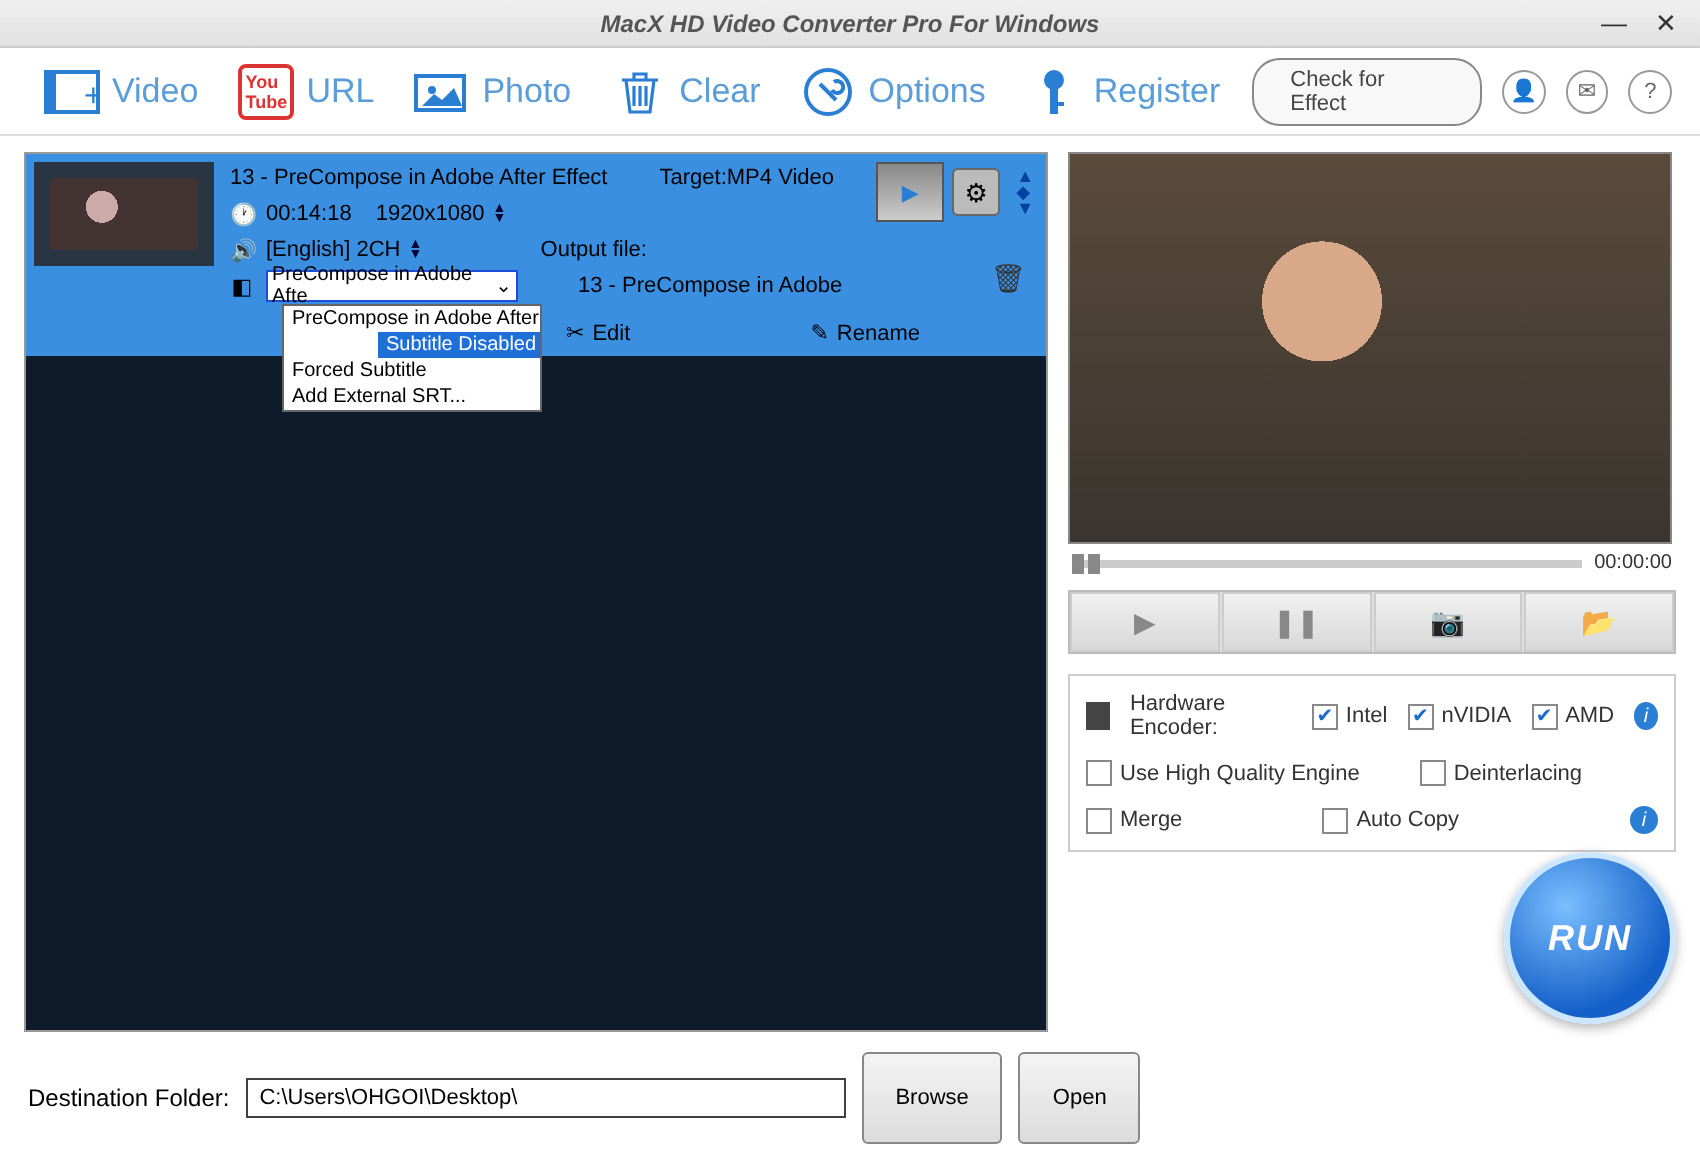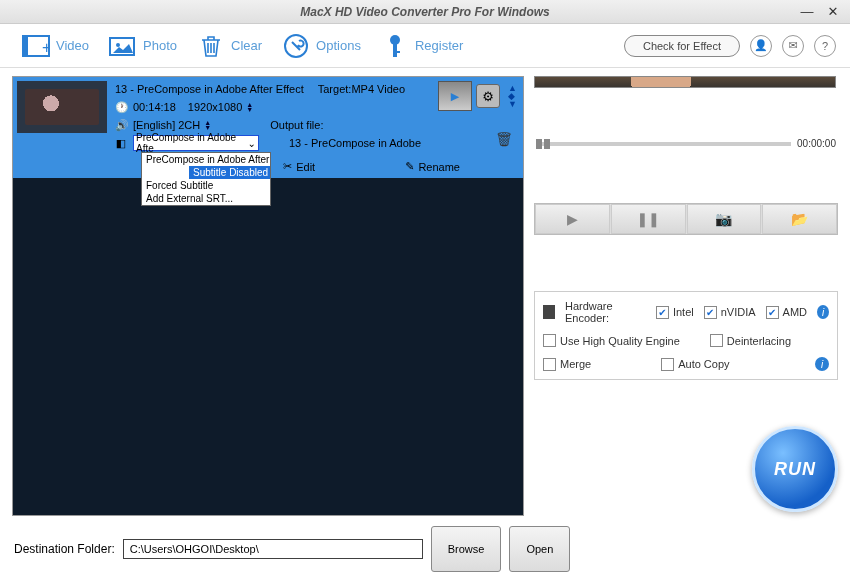--- a/index.html
+++ b/index.html
@@ -6,21 +6,21 @@
 body { background: #fff; width: 850px; height: 577px; overflow: hidden; }
 
 .titlebar { height: 24px; background: linear-gradient(#f0f0f0,#e0e0e0); border-bottom: 1px solid #ccc; display: flex; align-items: center; padding: 0 8px; position: relative; }
 .titlebar .title { flex: 1; text-align: center; font-size: 12px; font-weight: bold; font-style: italic; color: #555; }
 .titlebar .win-ctrl { display: flex; gap: 12px; position: absolute; right: 10px; }
 .titlebar .win-ctrl span { width: 14px; height: 14px; display: flex; align-items: center; justify-content: center; cursor: pointer; font-size: 13px; color: #333; }
 
 .toolbar { height: 44px; display: flex; align-items: center; padding: 4px 14px; gap: 4px; background: #fff; border-bottom: 1px solid #ddd; }
 .tb-item { display: flex; align-items: center; gap: 6px; padding: 4px 8px; cursor: pointer; }
 .tb-item .icon { width: 28px; height: 28px; display: flex; align-items: center; justify-content: center; color: #2a7fd4; }
-.tb-item .label { font-size: 13px; color: #5a9dd8; }
+.tb-item .label { font-size: 17px; color: #5a9dd8; }
 .tb-spacer { flex: 1; }
 .update-btn { border: 1px solid #888; border-radius: 14px; padding: 4px 18px; font-size: 11px; color: #444; cursor: pointer; background: #f8f8f8; }
 .round-icon { width: 22px; height: 22px; border: 1px solid #999; border-radius: 50%; display: flex; align-items: center; justify-content: center; font-size: 11px; color: #666; margin-left: 6px; cursor: pointer; }
 
 .main { display: flex; height: 448px; background: #fff; padding: 8px 12px 0 12px; gap: 10px; }
 
 .left { flex: 1; display: flex; flex-direction: column; }
 .filelist { flex: 1; background: #0e1b2a; border: 1px solid #999; position: relative; }
 
 .file-row { background: #3a8fe0; color: #000; font-size: 11px; position: relative; }
@@ -37,21 +37,21 @@
 .arrows { display:flex; flex-direction:column; margin-left:4px; color:#0040a0; font-size:9px; line-height:8px;}
 .trash { position:absolute; right:10px; top:54px; font-size:14px; color:#333;}
 .dropdown-sel { background:#fff; border:1px solid #1d4ed8; width:126px; height:16px; font-size:10px; padding:0 2px; display:flex; align-items:center; justify-content:space-between;}
 .dropdown-menu { position:absolute; background:#fff; border:1px solid #666; width:130px; font-size:10px; z-index:10; top:75px; left:128px;}
 .dropdown-menu div { padding:1px 4px; white-space:nowrap; overflow:hidden;}
 .dropdown-menu .sel { background:#1e6fd8; color:#fff;margin-left:47px;}
 .file-actions { display:flex; gap:40px; padding:3px 30px 5px 130px; font-size:11px; align-items:center;}
 .file-actions span { display:flex; align-items:center; gap:4px;}
 .tiny-up { width:12px; display:inline-flex; flex-direction:column; margin-left:-2px; font-size:7px; line-height:5px; color:#003;}
 
-.right { width: 304px; display: flex; flex-direction: column; gap: 46px; }
+.right { width: 304px; display: flex; flex-direction: column; }
 .preview { width: 302px; height: 200px; background:#000; border:1px solid #888; position:relative; overflow:hidden;}
 .preview::after{content:""; position:absolute; inset:0; background: radial-gradient(circle at 42% 38%, #d8a888 30px, transparent 30px), linear-gradient(180deg,#5a4a3a 0%, #3a3530 100%);}
 .timeline { display:flex; align-items:center; gap:6px; padding:4px 2px; font-size:10px; color:#333;}
 .timeline .track { flex:1; height:4px; background:#ccc; position:relative;}
 .timeline .track::before{content:""; position:absolute; left:0; top:-3px; width:6px; height:10px; background:#888;}
 .timeline .track::after{content:""; position:absolute; left:8px; top:-3px; width:6px; height:10px; background:#888;}
 
 .media-btns { display:flex; gap:1px; margin-top:4px; border:1px solid #bbb; background:#ddd;}
 .media-btns button { flex:1; height:30px; background:linear-gradient(#f0f0f0,#d8d8d8); border:1px solid #ccc; cursor:pointer; font-size:14px; color:#888;}
 
@@ -84,20 +84,24 @@
 <div class="toolbar">
   <div class="tb-item">
     <span class="icon">
         <svg width="28" height="22">
           <rect x="1" y="1" width="26" height="20" fill="none" stroke="#2a7fd4" stroke-width="2"></rect>
           <rect x="2" y="2" width="4" height="18" fill="#2a7fd4"></rect>
           <text x="20" y="18" font-size="16" fill="#2a7fd4">+</text>
         </svg>
       </span>
     <span class="label">Video</span>
+  </div>
+  <div class="tb-item">
+    <span class="icon" style="color:#d33;font-size:9px;font-weight:bold;border:2px solid #d33;border-radius:4px;padding:1px 2px;">You<br>Tube</span>
+    <span class="label">URL</span>
   </div>
   <div class="tb-item">
     <span class="icon">
         <svg width="28" height="22">
           <rect x="1" y="3" width="24" height="17" fill="none" stroke="#2a7fd4" stroke-width="2"></rect>
           <circle cx="9" cy="10" r="2" fill="#2a7fd4"></circle>
           <path d="M4 18 L10 12 L14 15 L20 9 L24 18 Z" fill="#2a7fd4"></path>
         </svg>
       </span>
     <span class="label">Photo</span>
@@ -138,21 +142,21 @@
 
 <div class="main">
   <div class="left">
     <div class="filelist">
       <div class="file-row">
         <div class="file-top">
           <div class="thumb"></div>
           <div class="file-info">
             <div class="file-line">
               <span>13 - PreCompose in Adobe After Effect</span>
-              <span style="margin-left:8px;"><span>Target:</span><span>MP4 Video</span></span>
+              <span style="margin-left:20px;"><span>Target:</span><span>MP4 Video</span></span>
             </div>
             <div class="file-line">
               <span class="ico">🕐</span>
               <span>00:14:18</span>
               <span style="margin-left:6px;">1920x1080</span>
               <span class="tiny-up">▲<br>▼</span>
             </div>
             <div class="file-line">
               <span class="ico">🔊</span>
               <span>[English] 2CH</span>

